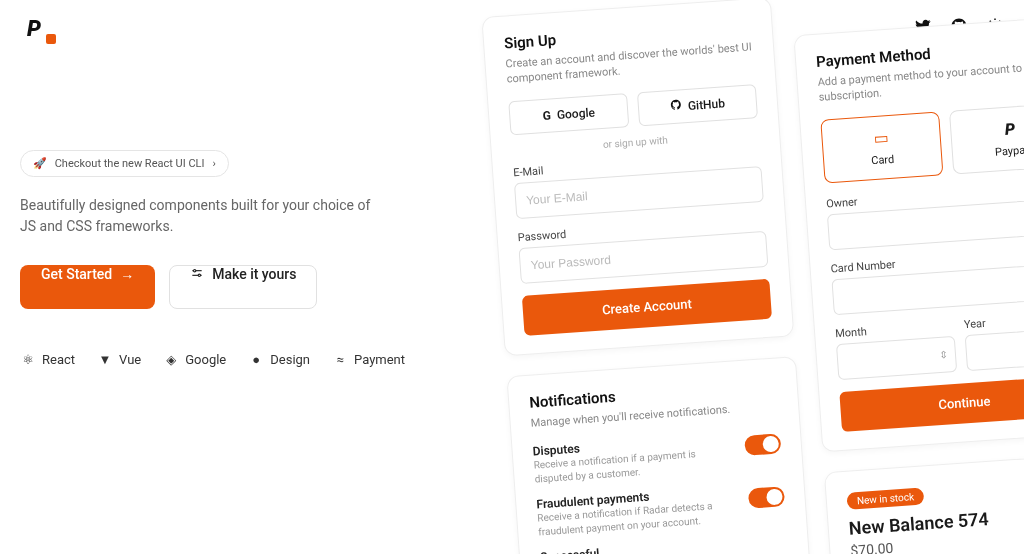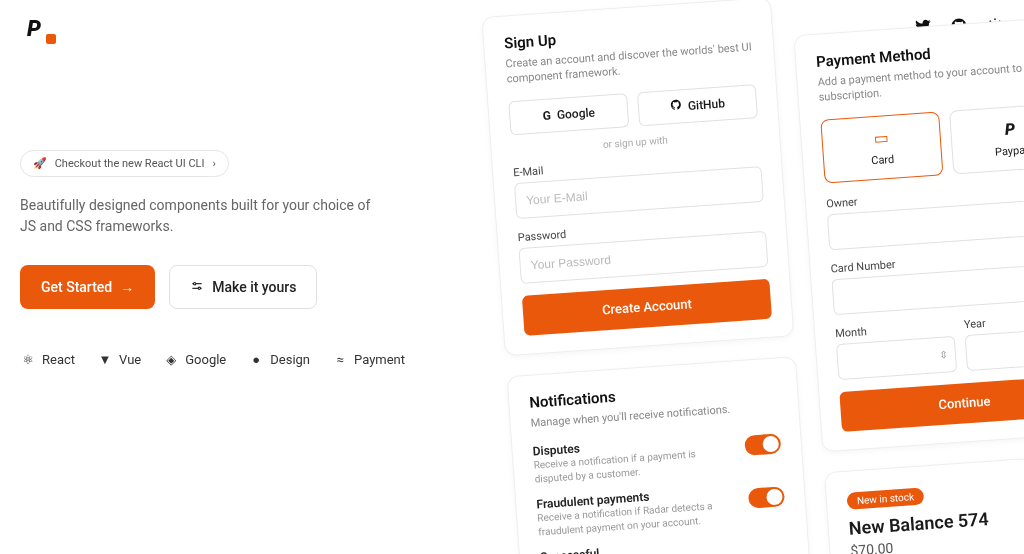--- a/index.html
+++ b/index.html
@@ -65,21 +65,21 @@
   }
   .hero-sub {
     font-size: 14px;
     color: #666;
     line-height: 1.5;
     max-width: 360px;
     margin-bottom: 28px;
   }
   .hero-actions { display: flex; gap: 14px; margin-bottom: 42px; }
   .btn {
-    display: inline-flex; align-items: center; justify-content: center; gap: 8px;
+    display: inline-flex; align-items: flex-start; justify-content: center; gap: 8px;
     height: 44px; padding: 0 20px;
     border-radius: 8px;
     font-size: 14px; font-weight: 500;
     cursor: pointer;
     border: 1px solid transparent;
   }
   .btn-primary { background: #EA580C; color: #fff; }
   .btn-outline { background: #fff; border-color: #e1e1e1; color: #222; }
   .btn .arrow { font-size: 14px; }
   .frameworks {

